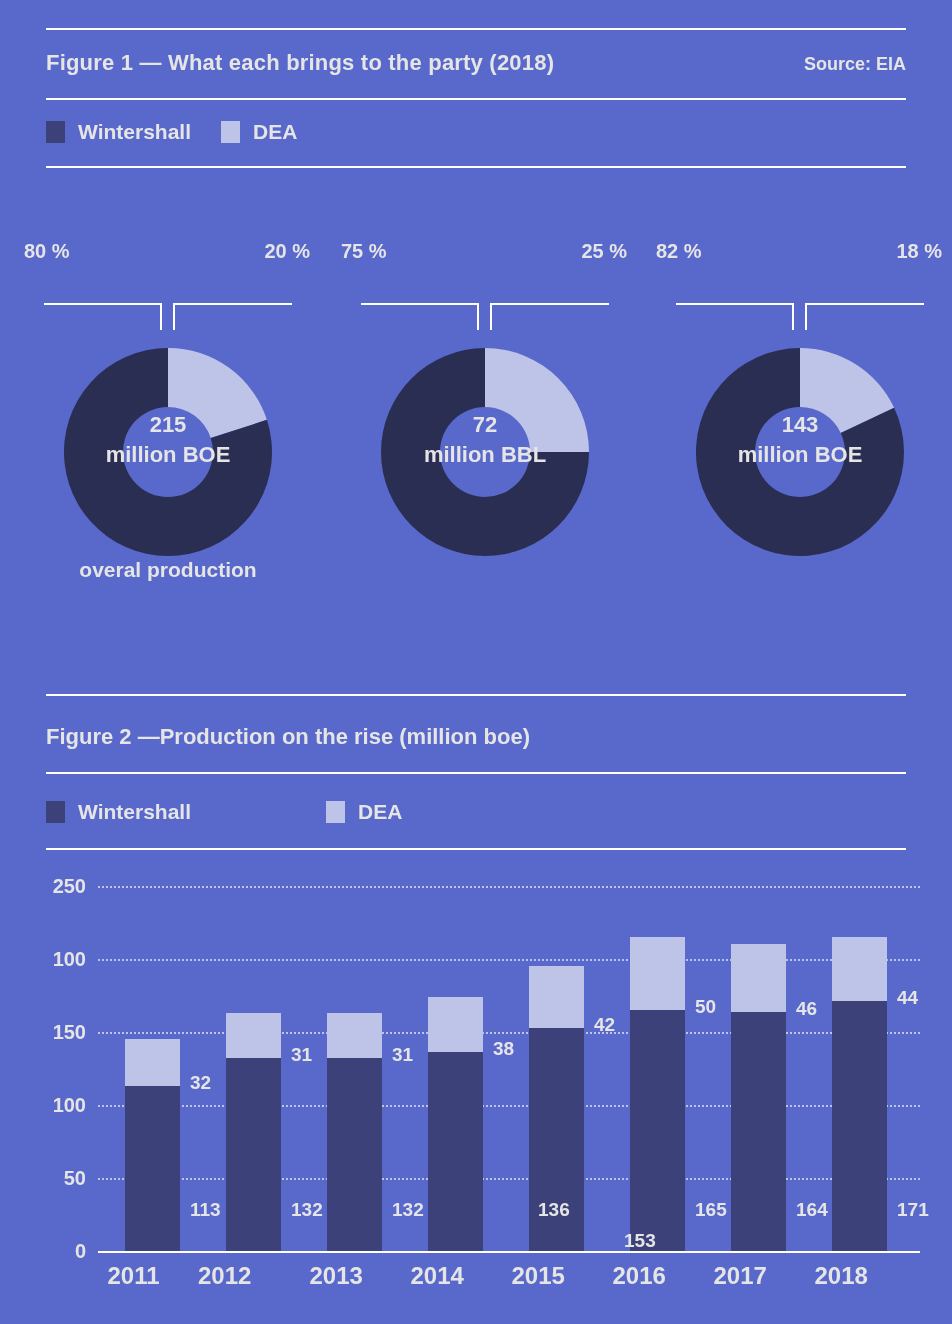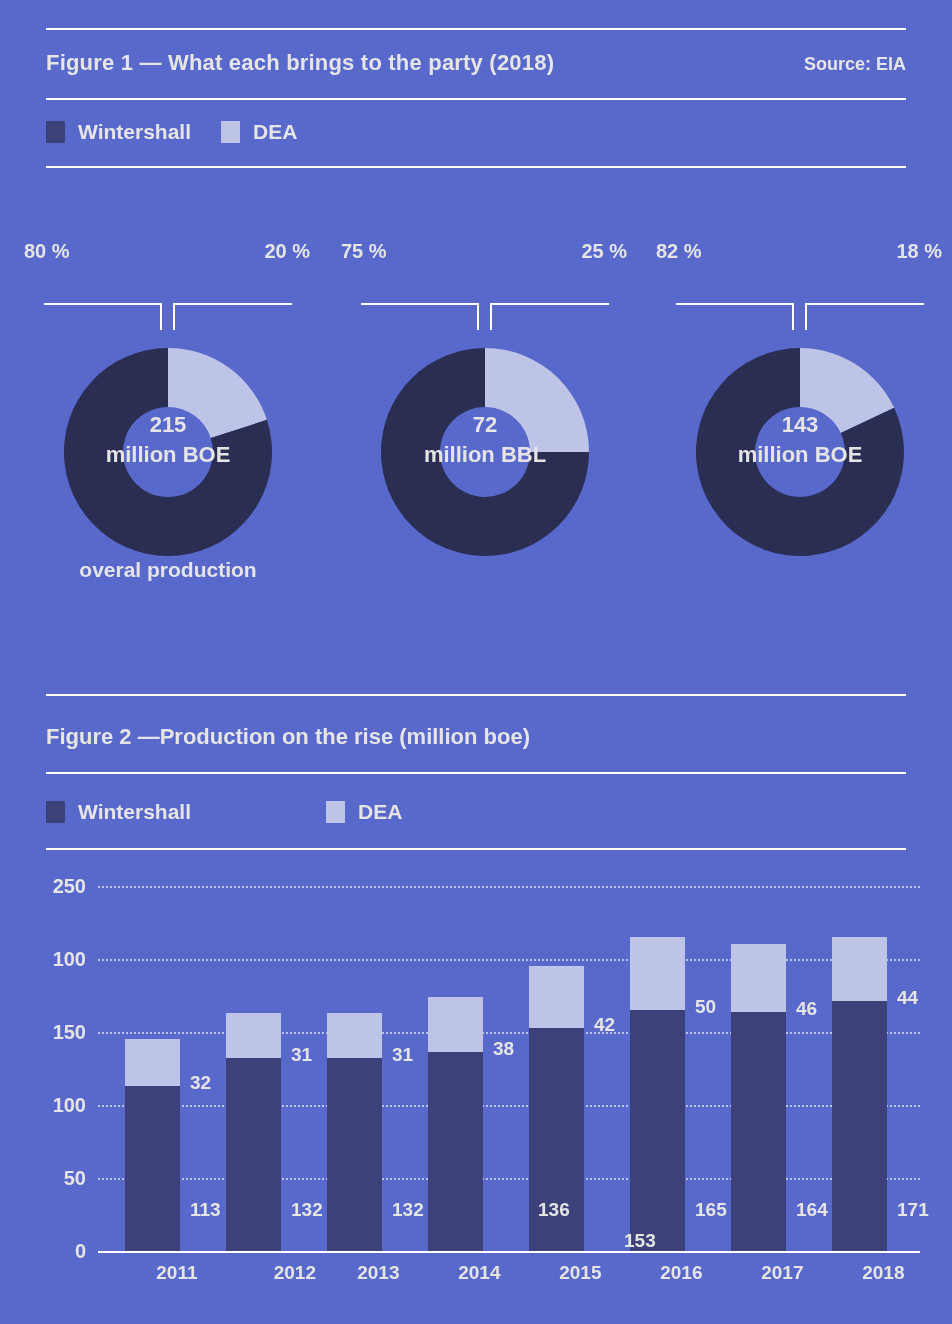--- a/index.html
+++ b/index.html
@@ -142,22 +142,22 @@
     height: 2px;
     background: #ffffff;
   }
   .bar-seg { position: absolute; }
   .seg-dark  { background: #3c4279; }
   .seg-light { background: #bec4e8; }
   .xlabel {
     position: absolute;
     top: 396px;
     width: 90px;
-    text-align: right;
-    font-size: 19px;
+    text-align: left;
+    font-size: 24px;
   }
   .dlabel {
     position: absolute;
     font-size: 19px;
     white-space: nowrap;
   }
 </style>
 </head>
 <body>
 
@@ -296,21 +296,21 @@
         <div class="bar-seg seg-light" style="left: 529px; top: 100.3px; width: 55px; height: 61.32px;"></div>
         <div class="bar-seg seg-dark" style="left: 630px; top: 144.1px; width: 55px; height: 240.9px;"></div>
         <div class="bar-seg seg-light" style="left: 630px; top: 71.1px; width: 55px; height: 73px;"></div>
         <div class="bar-seg seg-dark" style="left: 731px; top: 145.56px; width: 55px; height: 239.44px;"></div>
         <div class="bar-seg seg-light" style="left: 731px; top: 78.4px; width: 55px; height: 67.16px;"></div>
         <div class="bar-seg seg-dark" style="left: 832px; top: 135.34px; width: 55px; height: 249.66px;"></div>
         <div class="bar-seg seg-light" style="left: 832px; top: 71.1px; width: 55px; height: 64.24px;"></div>
       </div>
     <div id="xlabel-layer">
         <div class="xlabel" style="left: 107.5px;">2011</div>
-        <div class="xlabel" style="left: 226px;">2012</div>
+        <div class="xlabel" style="left: 198px;">2012</div>
         <div class="xlabel" style="left: 309.5px;">2013</div>
         <div class="xlabel" style="left: 410.5px;">2014</div>
         <div class="xlabel" style="left: 511.5px;">2015</div>
         <div class="xlabel" style="left: 612.5px;">2016</div>
         <div class="xlabel" style="left: 713.5px;">2017</div>
         <div class="xlabel" style="left: 814.5px;">2018</div>
       </div>
     <div id="dlabel-layer">
         <div class="dlabel" style="left: 190px; top: 333px;">113</div>
         <div class="dlabel" style="left: 190px; top: 206.02px;">32</div>

